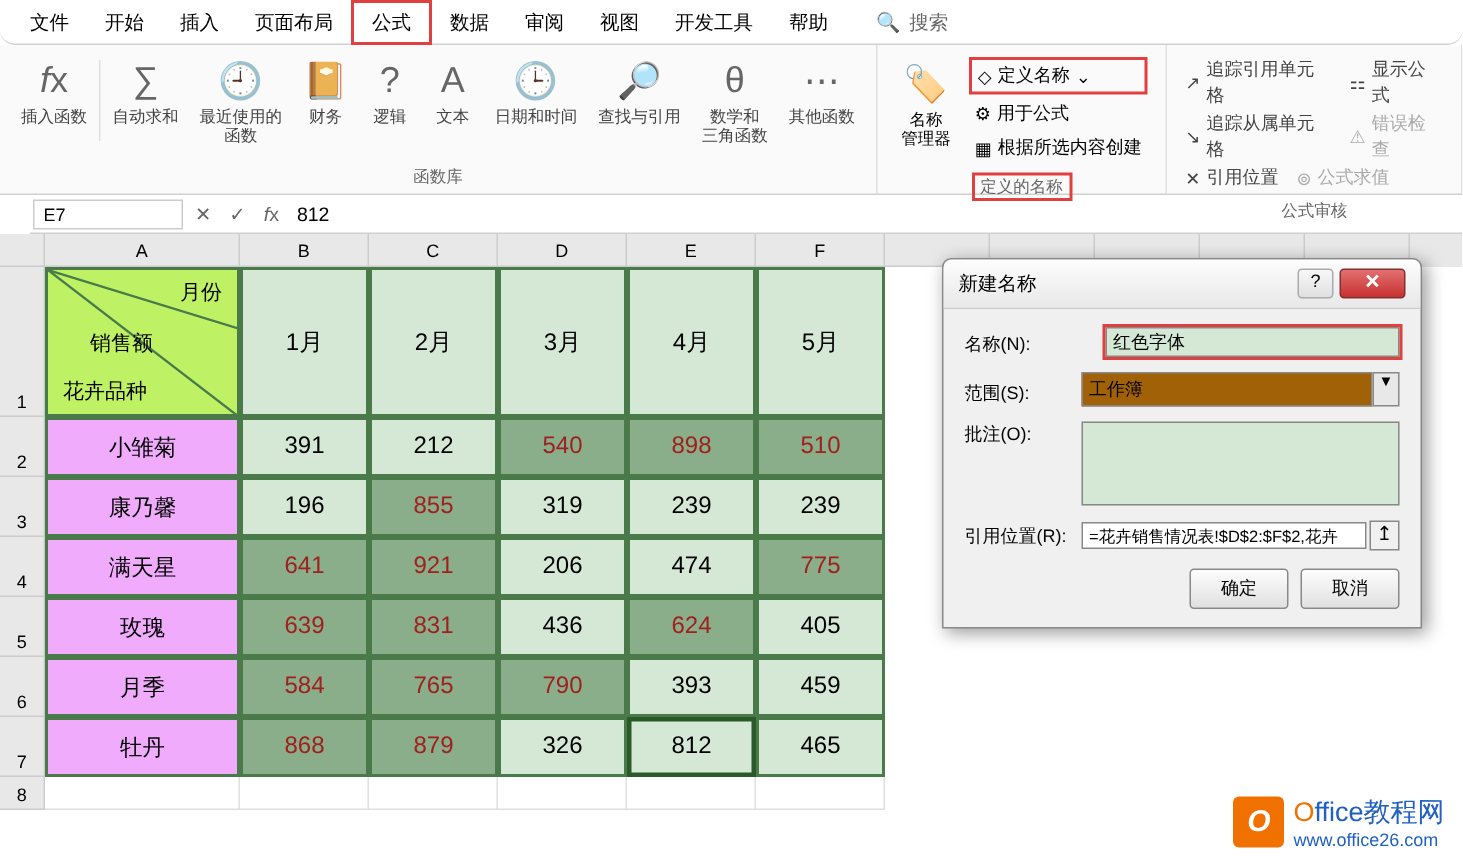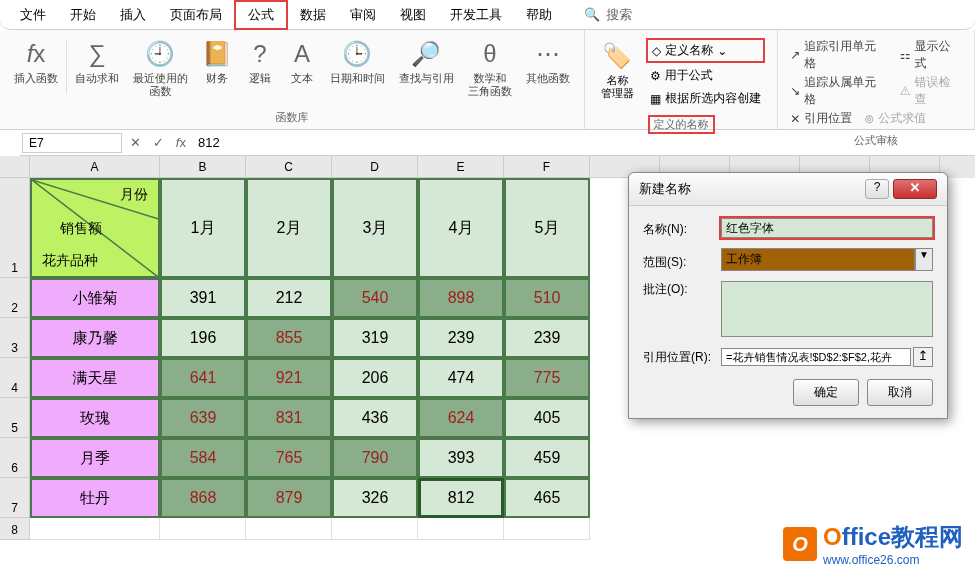--- a/index.html
+++ b/index.html
@@ -73,36 +73,36 @@
     
     .dialog { position: absolute; top: 172px; left: 628px; width: 320px; background: #f0f0f0; border: 1px solid #888; box-shadow: 3px 3px 12px rgba(0,0,0,0.4); border-radius: 6px 6px 0 0; }
     .dlg-title { background: linear-gradient(#fdfdfd, #e8e8e8); padding: 6px 10px; display: flex; align-items: center; border-radius: 6px 6px 0 0; border-bottom: 1px solid #ccc; }
     .dlg-title-text { flex: 1; font-size: 13px; }
     .dlg-help { width: 24px; height: 20px; background: linear-gradient(#f8f8f8,#e0e0e0); border: 1px solid #aaa; border-radius: 3px; text-align: center; font-size: 12px; margin-right: 4px; cursor: pointer; }
     .dlg-close { width: 44px; height: 20px; background: linear-gradient(#e27070,#c83030); border: 1px solid #803030; border-radius: 3px; color: #fff; text-align: center; cursor: pointer; font-weight: bold; }
     .dlg-body { padding: 12px 14px; }
     .dlg-row { display: flex; align-items: flex-end; margin-bottom: 10px; }
     .dlg-label { width: 78px; font-size: 12px; }
     .dlg-input { flex: 1; border: 1px solid #888; padding: 2px 4px; font-size: 12px; background: #d5e8d5; }
-    .dlg-input.boxed { outline: 2px solid #e04040; }
+    .dlg-input.boxed { outline: 2px solid #e04040; margin-left: 16px; }
     .dlg-select { flex: 1; display: flex; }
     .dlg-select-val { flex: 1; border: 1px solid #888; padding: 2px 4px; font-size: 12px; background: #a16207; }
     .dlg-select-btn { width: 18px; border: 1px solid #888; background: #e8e8e8; text-align: center; font-size: 10px; cursor: pointer; }
     .dlg-textarea { flex: 1; height: 56px; border: 1px solid #888; background: #d5e8d5; }
     .dlg-ref-row { display: flex; align-items: center; margin-bottom: 12px; }
     .dlg-ref-input { flex: 1; border: 1px solid #888; padding: 2px 4px; font-size: 11px; background: #fff; }
     .dlg-ref-btn { width: 20px; height: 20px; border: 1px solid #888; margin-left: 2px; text-align: center; cursor: pointer; background: #f0f0f0; }
     .dlg-buttons { display: flex; justify-content: flex-end; gap: 8px; }
     .dlg-btn { padding: 4px 20px; border: 1px solid #888; background: linear-gradient(#fdfdfd,#e0e0e0); border-radius: 3px; cursor: pointer; font-size: 12px; }
     
     
     .watermark { position: absolute; bottom: 10px; right: 12px; display: flex; align-items: center; gap: 6px; }
     .wm-icon { width: 34px; height: 34px; background: #f07000; border-radius: 4px; display: flex; align-items: center; justify-content: center; color: #fff; font-weight: bold; font-size: 20px; font-style: italic; }
     .wm-text { display: flex; flex-direction: column; }
-    .wm-line1 { font-size: 24px; font-weight: bold; }
+    .wm-line1 { font-size: 18px; font-weight: normal; }
     .wm-o { color: #f07000; }
     .wm-rest { color: #2060c0; }
     .wm-line2 { font-size: 12px; color: #2060c0; }
   </style>
 </head>
 <body>
 
 <div class="ribbon-tabs">
   <div class="ribbon-tab">文件</div>
   <div class="ribbon-tab">开始</div>

